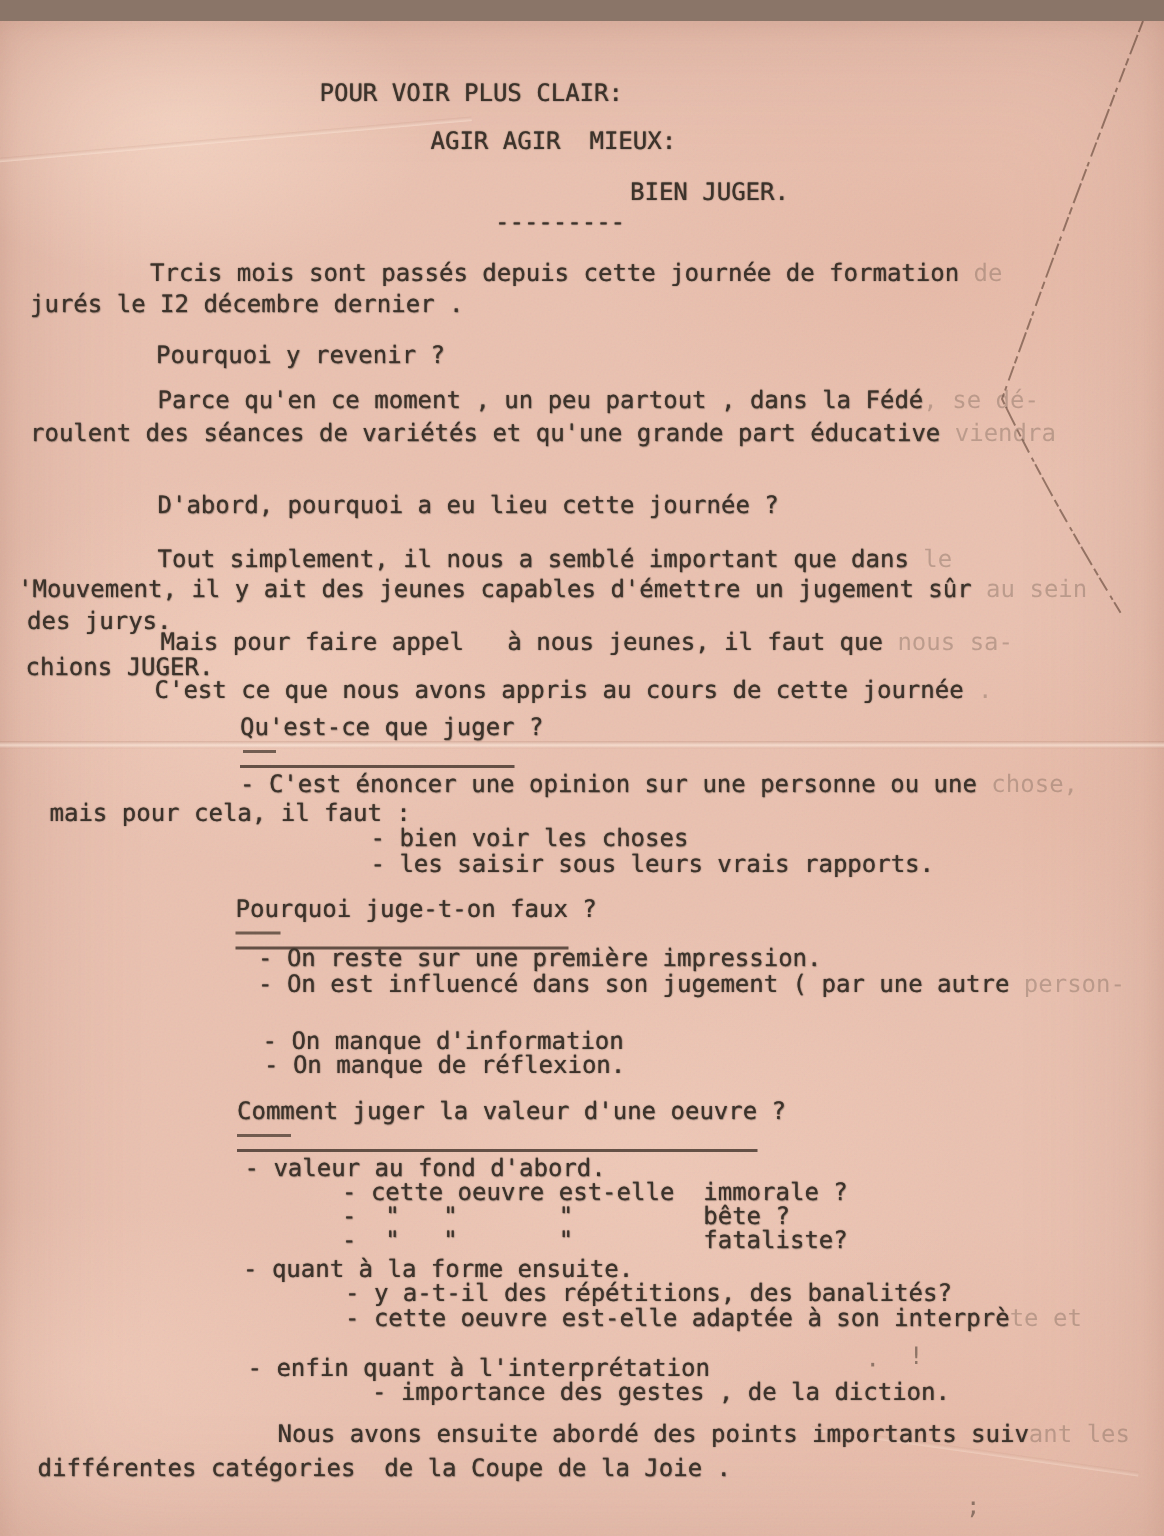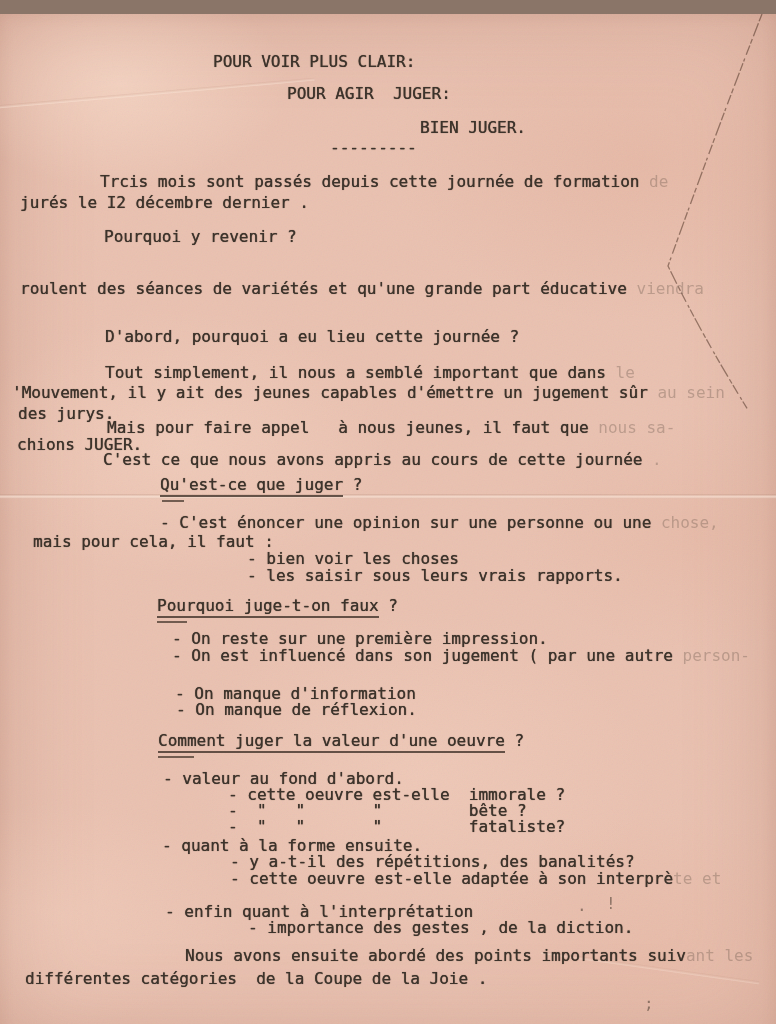--- a/index.html
+++ b/index.html
@@ -40,21 +40,21 @@
   }
   .crease{position:absolute;inset:0;pointer-events:none;}
   .ln{
     position:absolute;
     white-space:pre;
     font-size:16px;line-height:19px;
     color:#3c332b;
     text-shadow:0 0 .8px rgba(60,48,40,.85), .4px .4px .6px rgba(60,48,40,.35);
   }
   .ln .f{color:rgba(104,84,72,.34);text-shadow:none;}
-  .ln .u{border-bottom:2px solid rgba(62,48,38,.78);padding-bottom:1px;}
+  .ln .u{border-bottom:2px solid rgba(62,48,38,.78);padding-bottom:16px;}
   .accent{position:absolute;height:2px;background:rgba(62,48,38,.70);pointer-events:none;}
   .stray{position:absolute;white-space:pre;font-size:16px;line-height:19px;color:rgba(70,56,46,.55);}
 </style>
 </head>
 <body>
 
 <div class="page">
 
   <div class="mottle"></div>
 
@@ -67,29 +67,30 @@
 
   <div class="wrinkle-tl"></div>
   <div class="fold-h"></div>
   <div class="wrinkle-br"></div>
 
   <svg class="crease" width="776" height="1024">
     <path d="M 762 0 Q 716 118 668 252 Q 700 318 748 396" fill="none" stroke="rgba(72,46,32,.52)" stroke-width="1.3" stroke-dasharray="8 2 14 3 5 2 10 4 3 2"></path>
   </svg>
 
   <div class="ln" style="left:213px;top:38px"><span class="t">POUR VOIR PLUS CLAIR:</span></div>
-  <div class="ln" style="left:287px;top:70px"><span class="t">POUR AGIR  JUGER:</span></div>
+  <div class="ln" style="left:287px;top:70px"><span class="t">AGIR AGIR  MIEUX:</span></div>
   <div class="ln" style="left:420px;top:104px"><span class="t">BIEN JUGER.</span></div>
   <div class="ln" style="left:330px;top:124px"><span class="t">---------</span></div>
 
   <div class="ln" style="left:100px;top:158px"><span class="t">Trcis mois sont passés depuis cette journée de formation</span><span class="f"> de</span></div>
   <div class="ln" style="left:20px;top:179px"><span class="t">jurés le I2 décembre dernier .</span></div>
 
   <div class="ln" style="left:104px;top:213px"><span class="t">Pourquoi y revenir ?</span></div>
 
+  <div class="ln" style="left:105px;top:243px"><span class="t">Parce qu'en ce moment , un peu partout , dans la Fédé</span><span class="f">, se dé-</span></div>
   <div class="ln" style="left:20px;top:265px"><span class="t">roulent des séances de variétés et qu'une grande part éducative </span><span class="f">viendra</span></div>
 
   <div class="ln" style="left:105px;top:313px"><span class="t">D'abord, pourquoi a eu lieu cette journée ?</span></div>
 
   <div class="ln" style="left:105px;top:349px"><span class="t">Tout simplement, il nous a semblé important que dans </span><span class="f">le</span></div>
   <div class="ln" style="left:12px;top:369px"><span class="t">'Mouvement, il y ait des jeunes capables d'émettre un jugement sûr </span><span class="f">au sein</span></div>
   <div class="ln" style="left:18px;top:390px"><span class="t">des jurys.</span></div>
   <div class="ln" style="left:107px;top:404px"><span class="t">Mais pour faire appel   à nous jeunes, il faut que </span><span class="f">nous sa-</span></div>
   <div class="ln" style="left:17px;top:421px"><span class="t">chions JUGER.</span></div>
   <div class="ln" style="left:103px;top:436px"><span class="t">C'est ce que nous avons appris au cours de cette journée</span><span class="f"> .</span></div>

